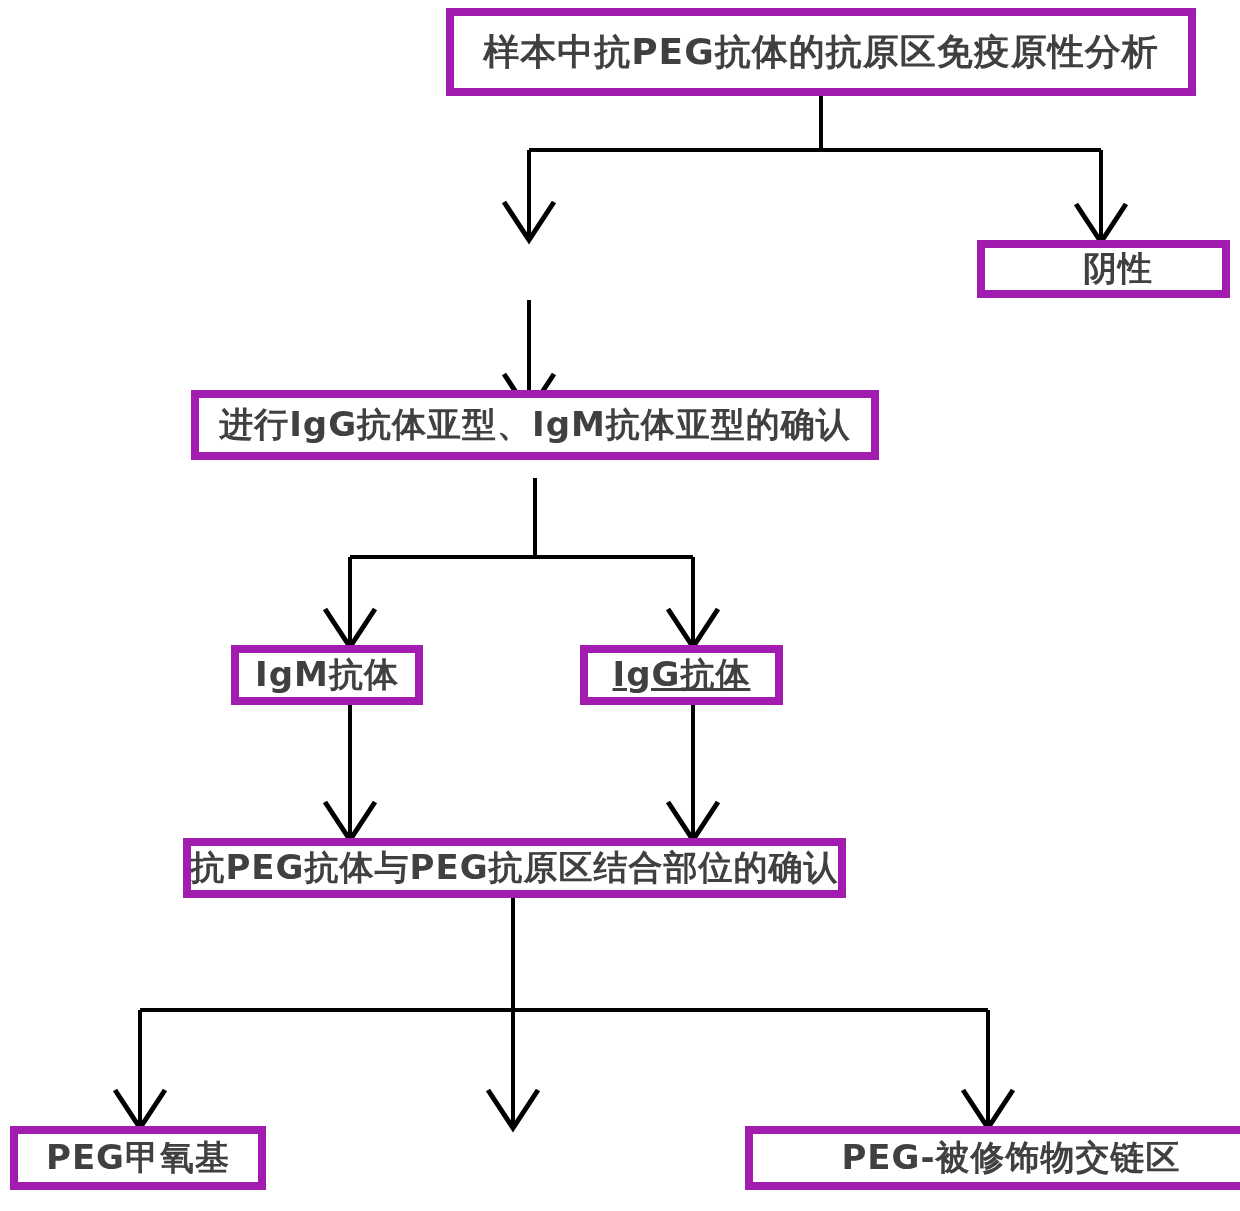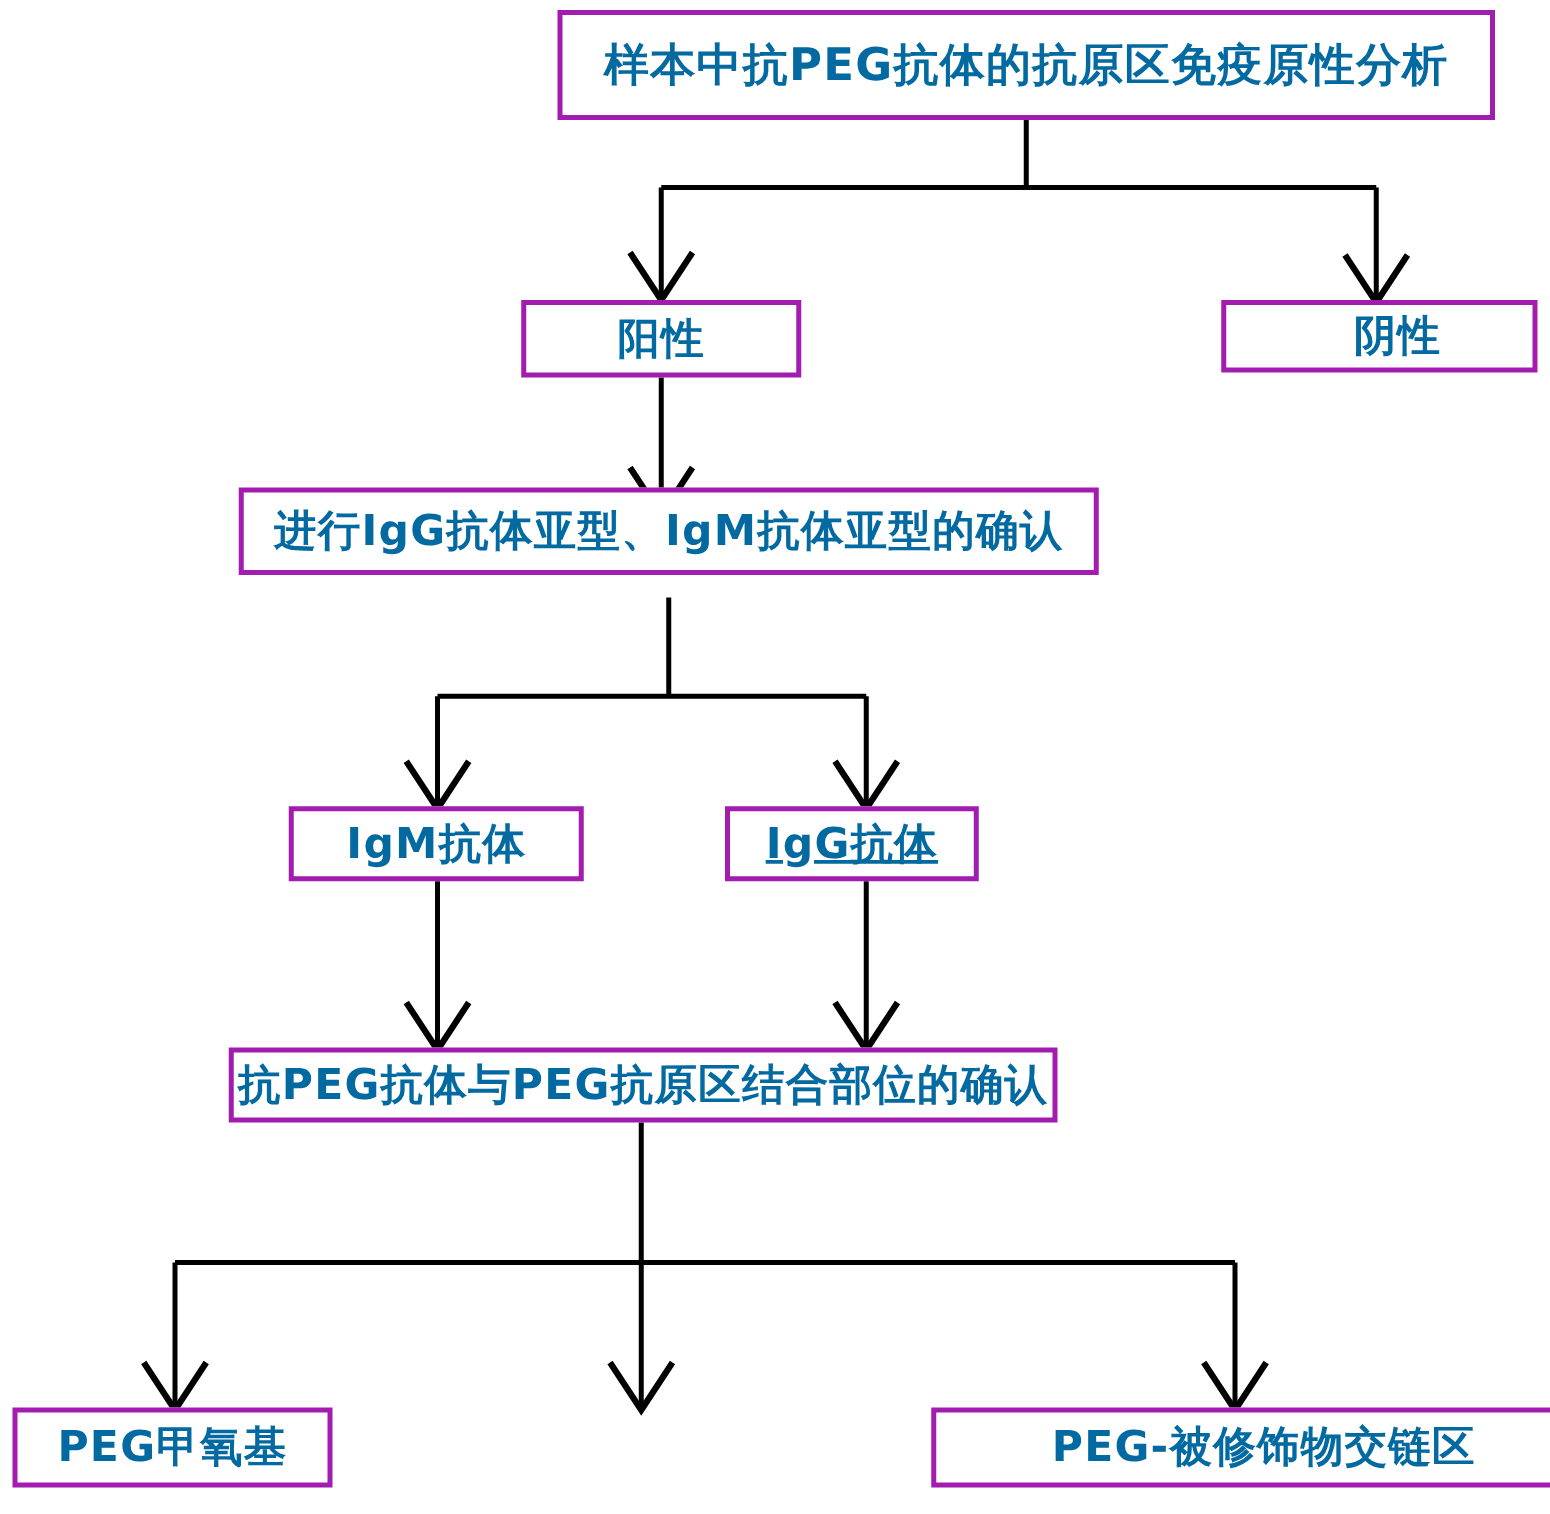--- a/index.html
+++ b/index.html
@@ -28,37 +28,37 @@
     fill: none;
   }
   .ahead {
     stroke: #000000;
     stroke-width: 5;
     fill: none;
   }
   .node {
     position: absolute;
     box-sizing: border-box;
-    border: 4px solid #a21caf;
+    border: 8px solid #a21caf;
     background: #ffffff;
-    color: #0369a1;
+    color: #404040;
     font-weight: bold;
     font-size: 34px;
     letter-spacing: 1px;
     display: flex;
     align-items: center;
     justify-content: center;
     text-align: center;
     white-space: nowrap;
   }
   .node-root { left: 446px; top: 8px;    width: 750px; height: 88px; font-size: 36px; }
   .node-positive  { left: 417px; top: 240px;  width: 224px; height: 62px; }
   .node-negative  { left: 977px; top: 240px;  width: 253px; height: 58px; padding-left: 29px; }
   .node-subtype   { left: 191px; top: 390px;  width: 688px; height: 70px; }
-  .node-igm       { left: 231px; top: 645px;  width: 236px; height: 60px; }
+  .node-igm       { left: 231px; top: 645px;  width: 192px; height: 60px; }
   .node-igg       { left: 580px; top: 645px;  width: 203px; height: 60px; text-decoration: underline; }
   .node-binding   { left: 183px; top: 838px;  width: 663px; height: 60px; }
   .node-methoxy   { left: 10px;  top: 1126px; width: 256px; height: 64px; }
   .node-backbone  { left: 368px; top: 1126px; width: 285px; height: 64px; }
   .node-crosslink { left: 745px; top: 1126px; width: 532px; height: 64px; }
 </style>
 </head>
 <body>
 
 <div class="canvas">
@@ -92,21 +92,20 @@
     <g>
       <path class="cline" d="M513 896 V1128 M140 1010 H988 M140 1010 V1128 M988 1010 V1128"></path>
       <path class="ahead" d="M115 1090 L140 1128 L165 1090"></path>
       <path class="ahead" d="M488 1090 L513 1128 L538 1090"></path>
       <path class="ahead" d="M963 1090 L988 1128 L1013 1090"></path>
     </g>
   </svg>
 
   <div class="node node-root">样本中抗PEG抗体的抗原区免疫原性分析</div>
 
-  <div class="node node-positive">阳性</div>
 
   <div class="node node-negative">阴性</div>
 
   <div class="node node-subtype">进行IgG抗体亚型、IgM抗体亚型的确认</div>
 
   <div class="node node-igm">IgM抗体</div>
 
   <div class="node node-igg">IgG抗体</div>
 
   <div class="node node-binding">抗PEG抗体与PEG抗原区结合部位的确认</div>

